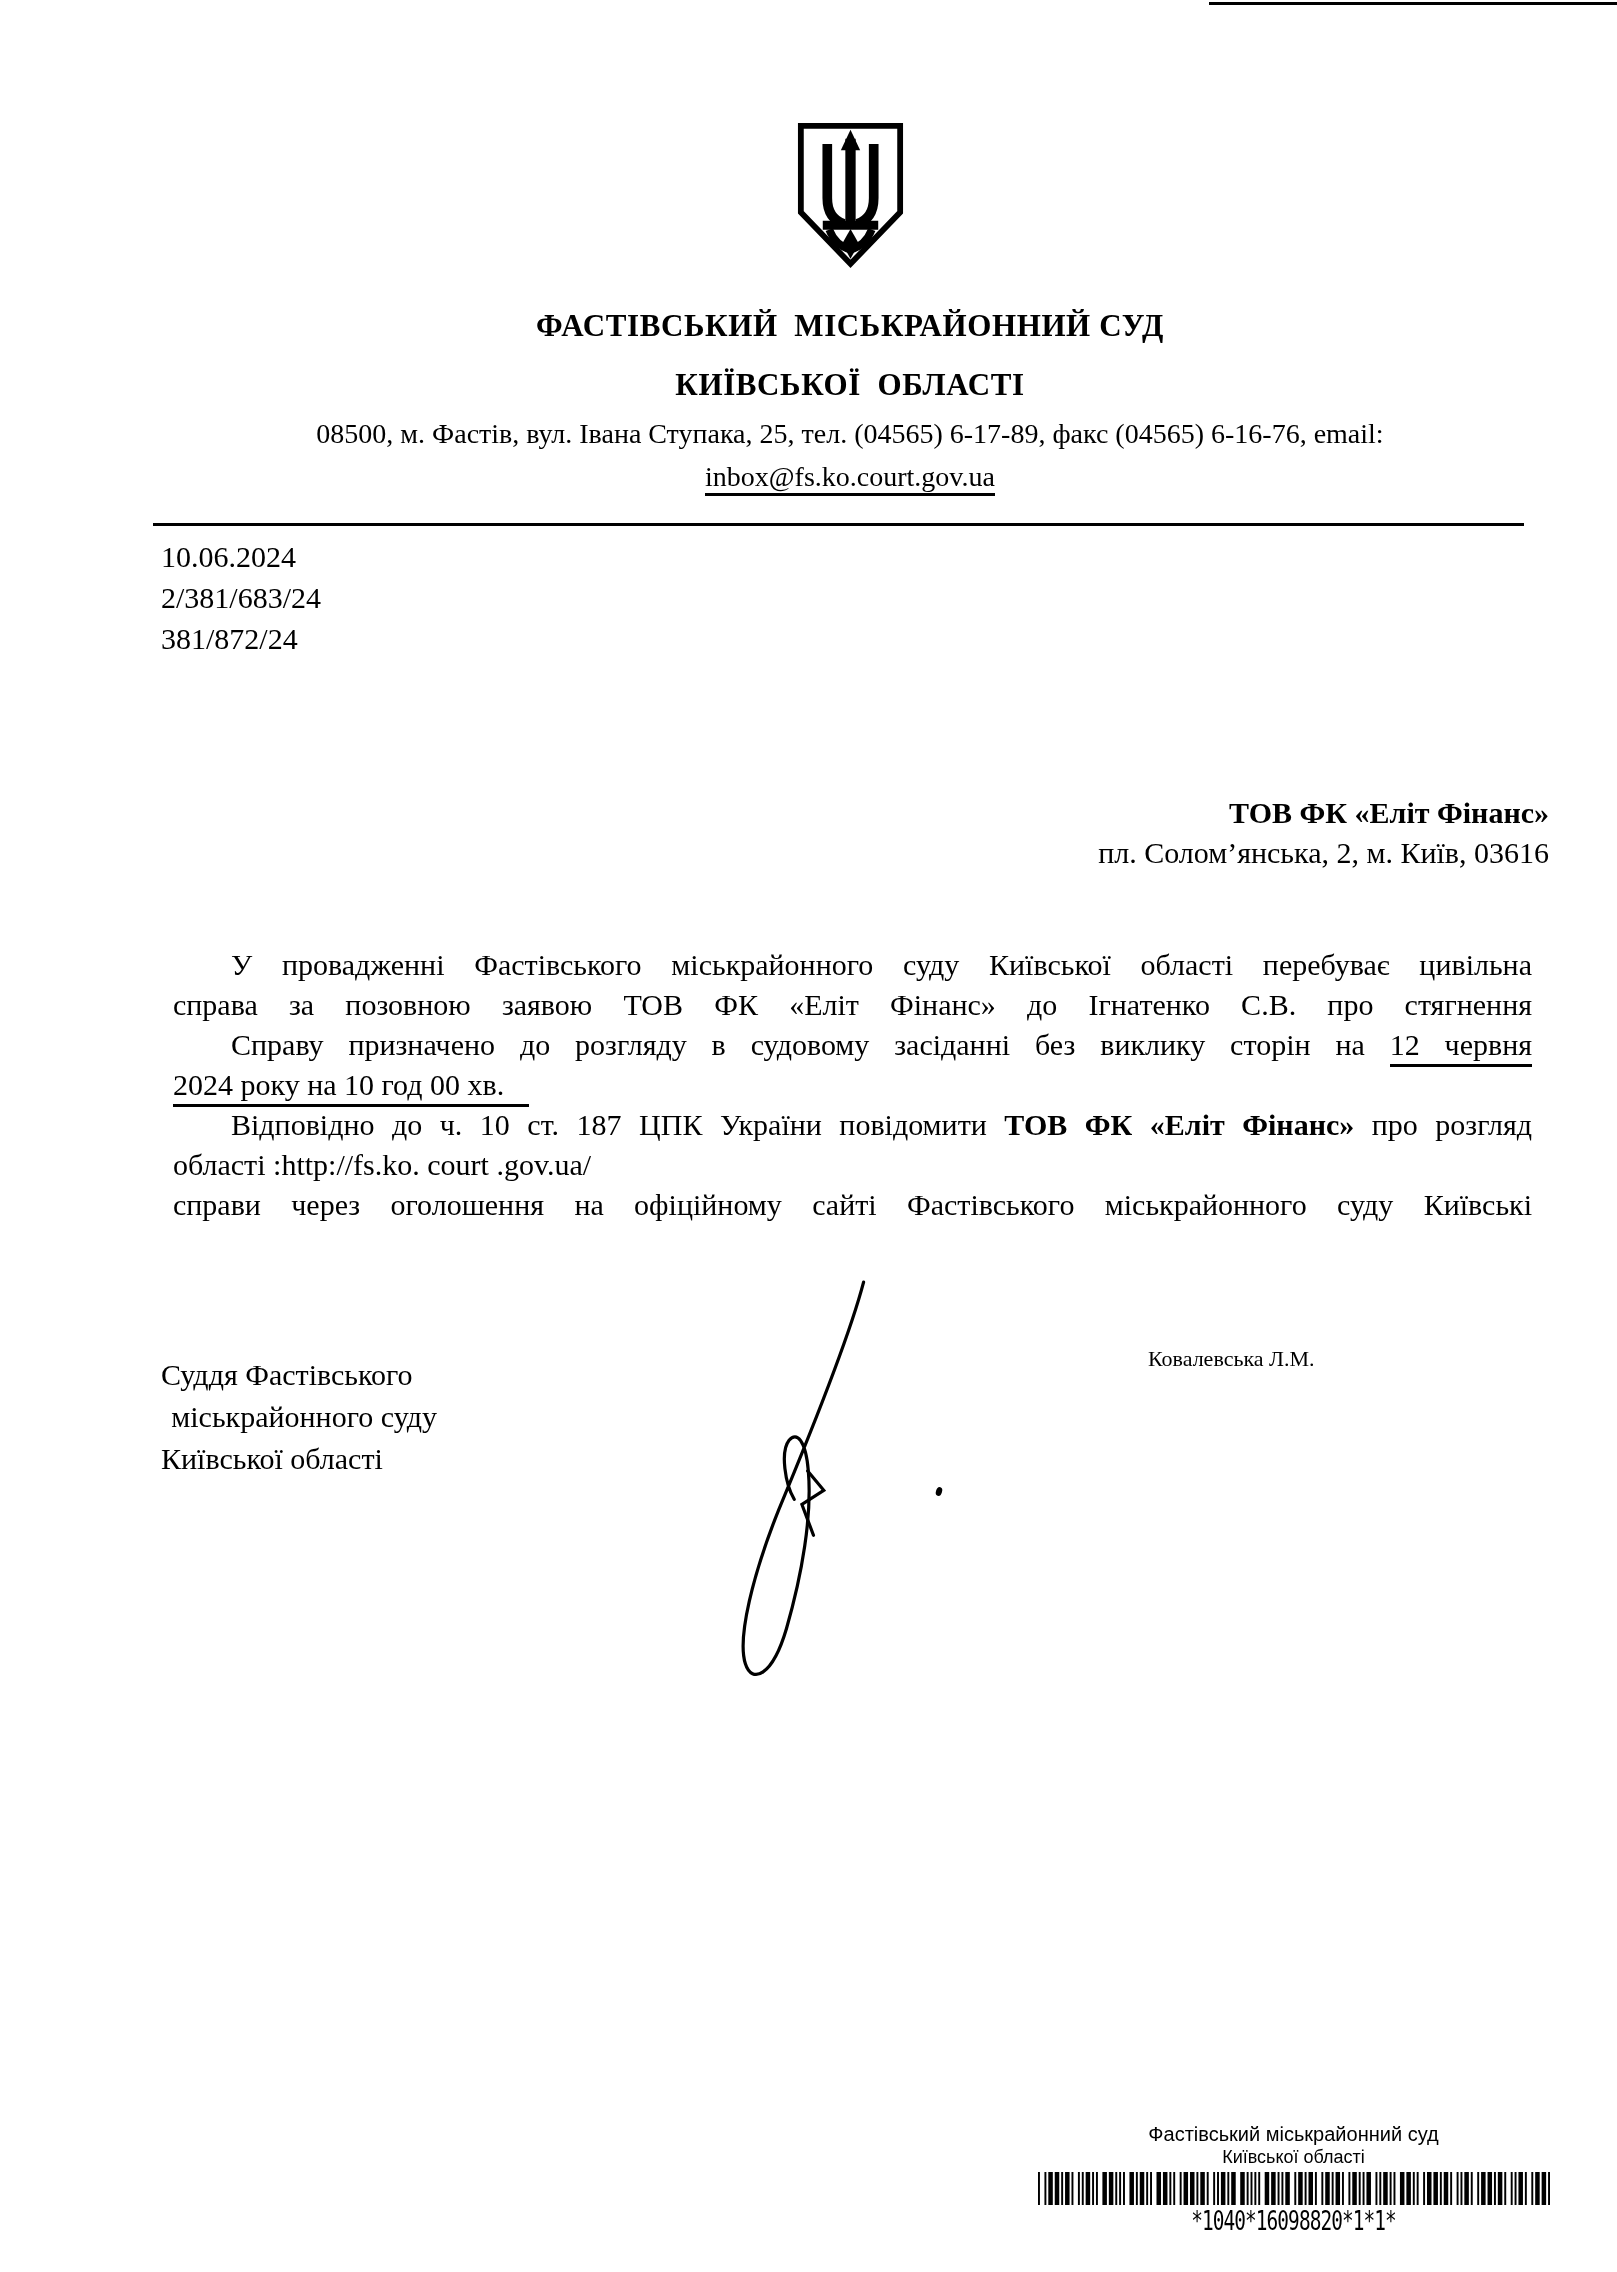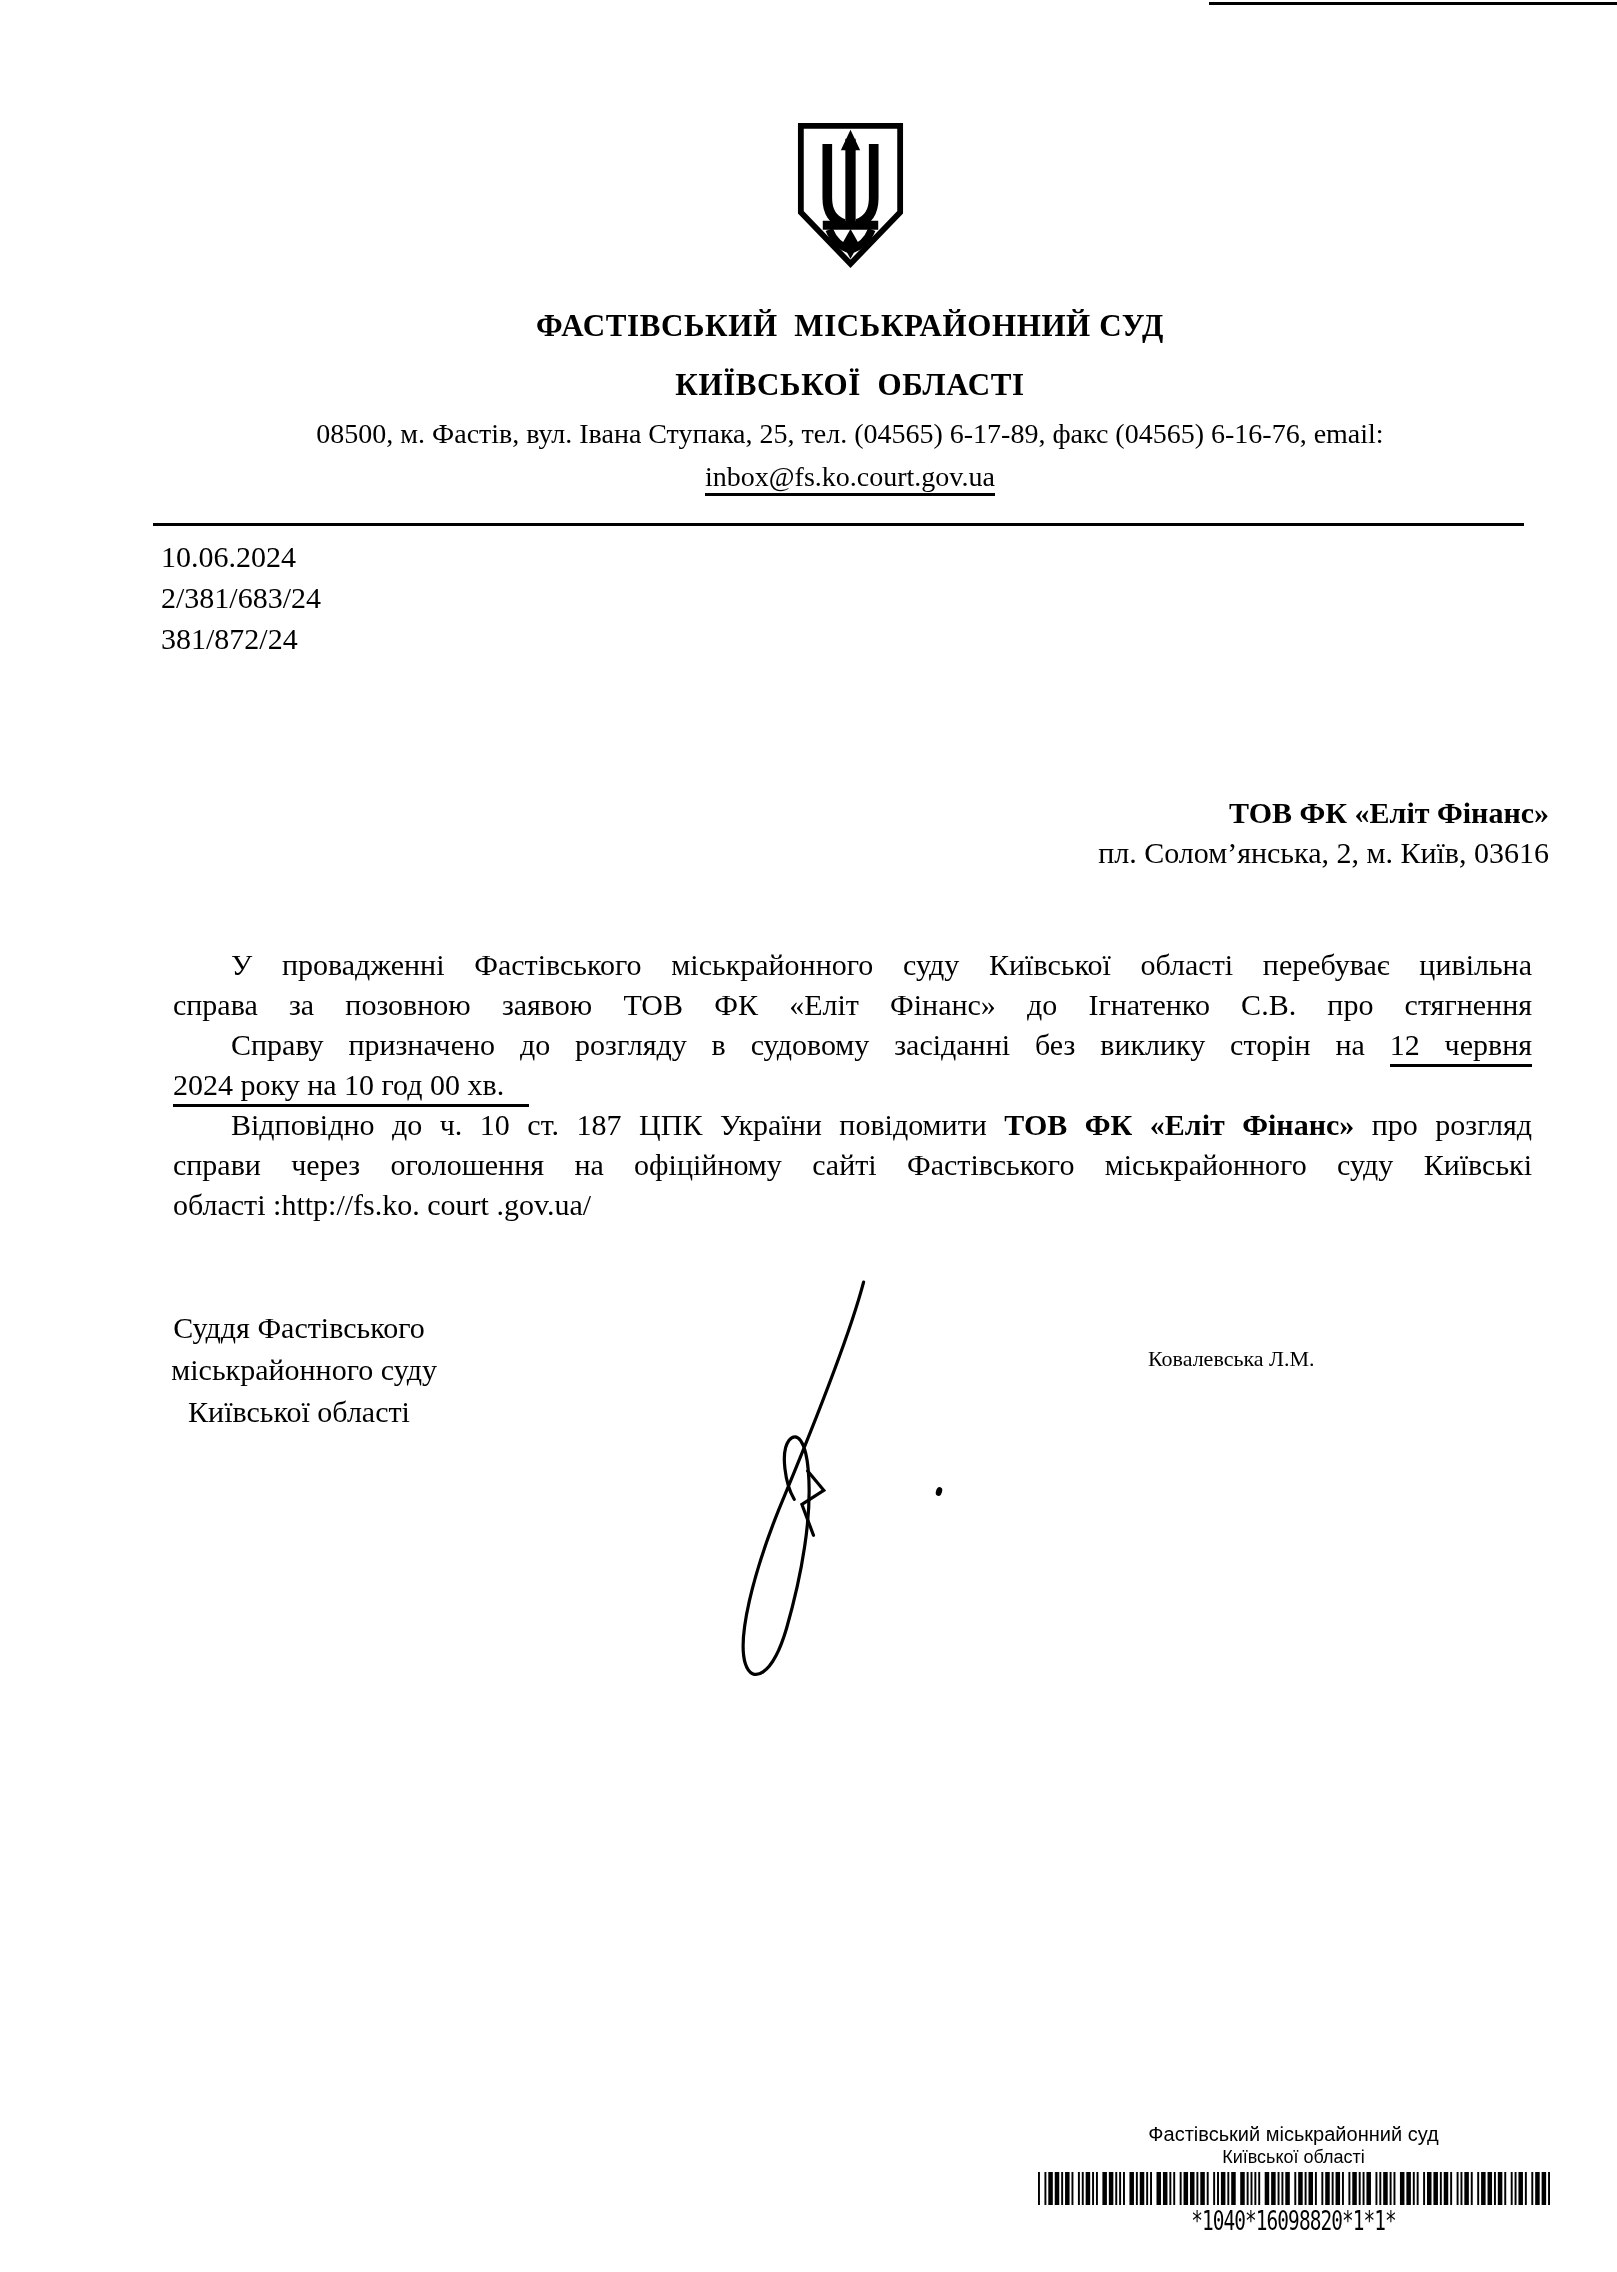--- a/index.html
+++ b/index.html
@@ -36,21 +36,21 @@
 
   
   .body-block{left:173px;top:945px;width:1359px;font-size:30px;line-height:40px;}
   .bline{white-space:normal;}
   .j{text-align:justify;text-align-last:justify;}
   .ind{text-indent:58px;}
   .u{border-bottom:3.2px solid #000;padding-bottom:3px;}
   .u-ext{padding-right:24.5px;}
 
   
-  .sig-labels{left:161px;top:1307px;font-size:30px;line-height:42px;text-align:center;}
+  .sig-labels{left:161px;top:1354px;font-size:30px;line-height:42px;}
   .sig-line2{padding-left:10.3px;}
   .judge-name{left:1148px;top:1346px;font-size:22px;}
   .sig-svg{left:676px;top:1278px;width:212px;height:415px;}
   .ink-dot{left:936px;top:1487px;width:5.8px;height:9px;background:#000;border-radius:50%;transform:rotate(18deg);}
 
   
   .footer{left:1034px;top:2123px;width:519px;text-align:center;font-family:"Liberation Sans",sans-serif;}
   .f1{font-size:20px;line-height:23px;}
   .f2{font-size:18px;line-height:22px;}
   .barcode{display:block;margin:3.9px auto 0 auto;width:512px;height:33px;}
@@ -94,22 +94,22 @@
     <div class="name">ТОВ ФК «Еліт Фінанс»</div>
     <div>пл. Солом’янська, 2, м. Київ, 03616</div>
   </div>
 
   <div class="abs body-block">
     <div class="bline j ind">У провадженні Фастівського міськрайонного суду Київської області перебуває цивільна</div>
     <div class="bline j">справа за позовною заявою ТОВ ФК «Еліт Фінанс» до Ігнатенко С.В. про стягнення</div>
     <div class="bline j ind"><span>Справу призначено до розгляду в судовому засіданні без виклику сторін на </span><span class="u">12 червня</span></div>
     <div class="bline"><span class="u u-ext">2024 року на 10 год 00 хв.</span></div>
     <div class="bline j ind"><span>Відповідно до ч. 10 ст. 187 ЦПК України повідомити </span><b>ТОВ ФК «Еліт Фінанс»</b><span> про розгляд</span></div>
+    <div class="bline">області :http://fs.ko. court .gov.ua/</div>
     <div class="bline j">справи через оголошення на офіційному сайті Фастівського міськрайонного суду Київські</div>
-    <div class="bline">області :http://fs.ko. court .gov.ua/</div>
   </div>
 
   <div class="abs sig-labels">
     <div>Суддя Фастівського</div>
     <div class="sig-line2">міськрайонного суду</div>
     <div>Київської області</div>
   </div>
 
   <svg class="abs sig-svg" viewBox="0 0 330 645" xmlns="http://www.w3.org/2000/svg">
     <g stroke="#000000" stroke-width="5" fill="none" stroke-linecap="round">

